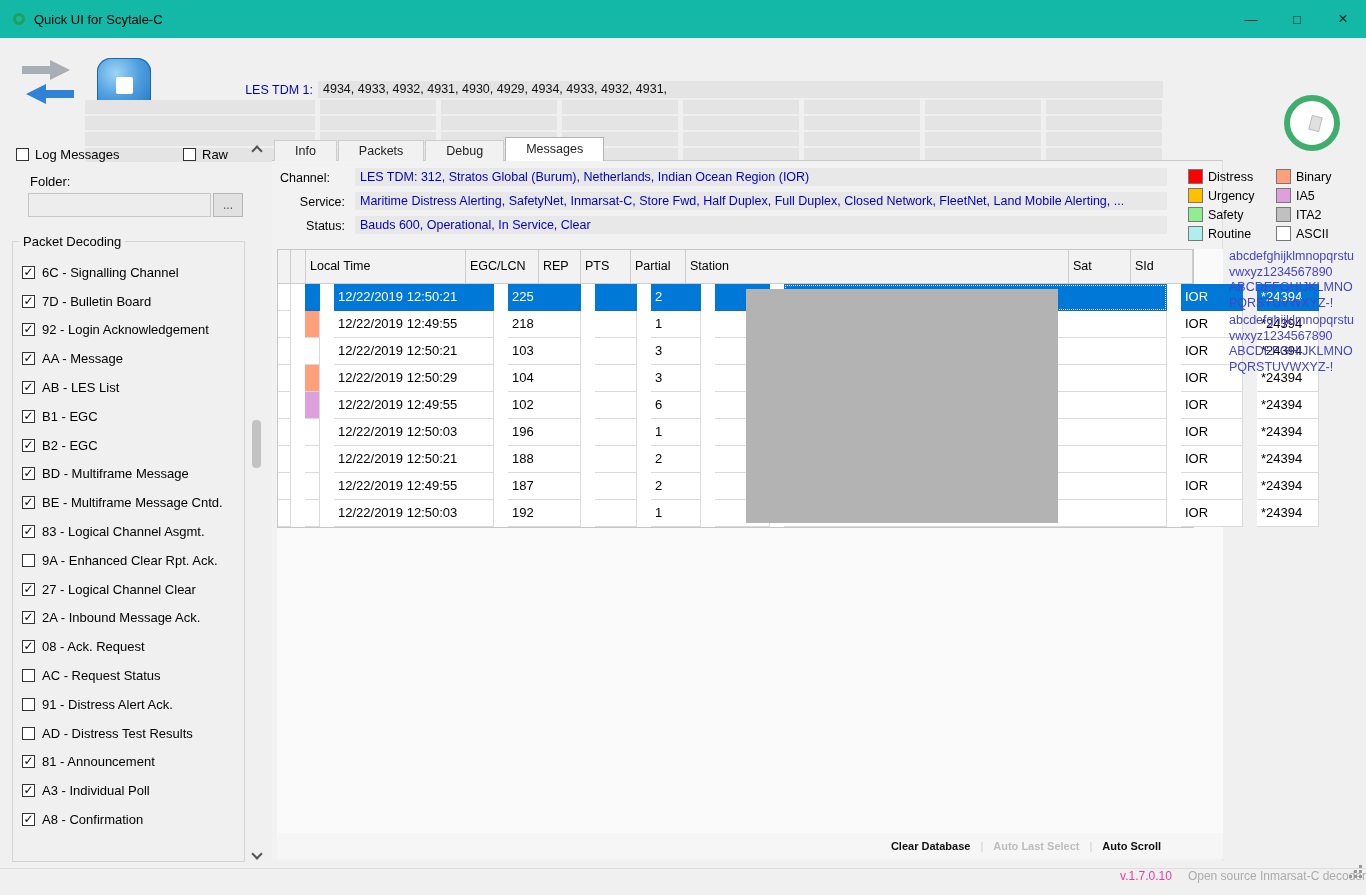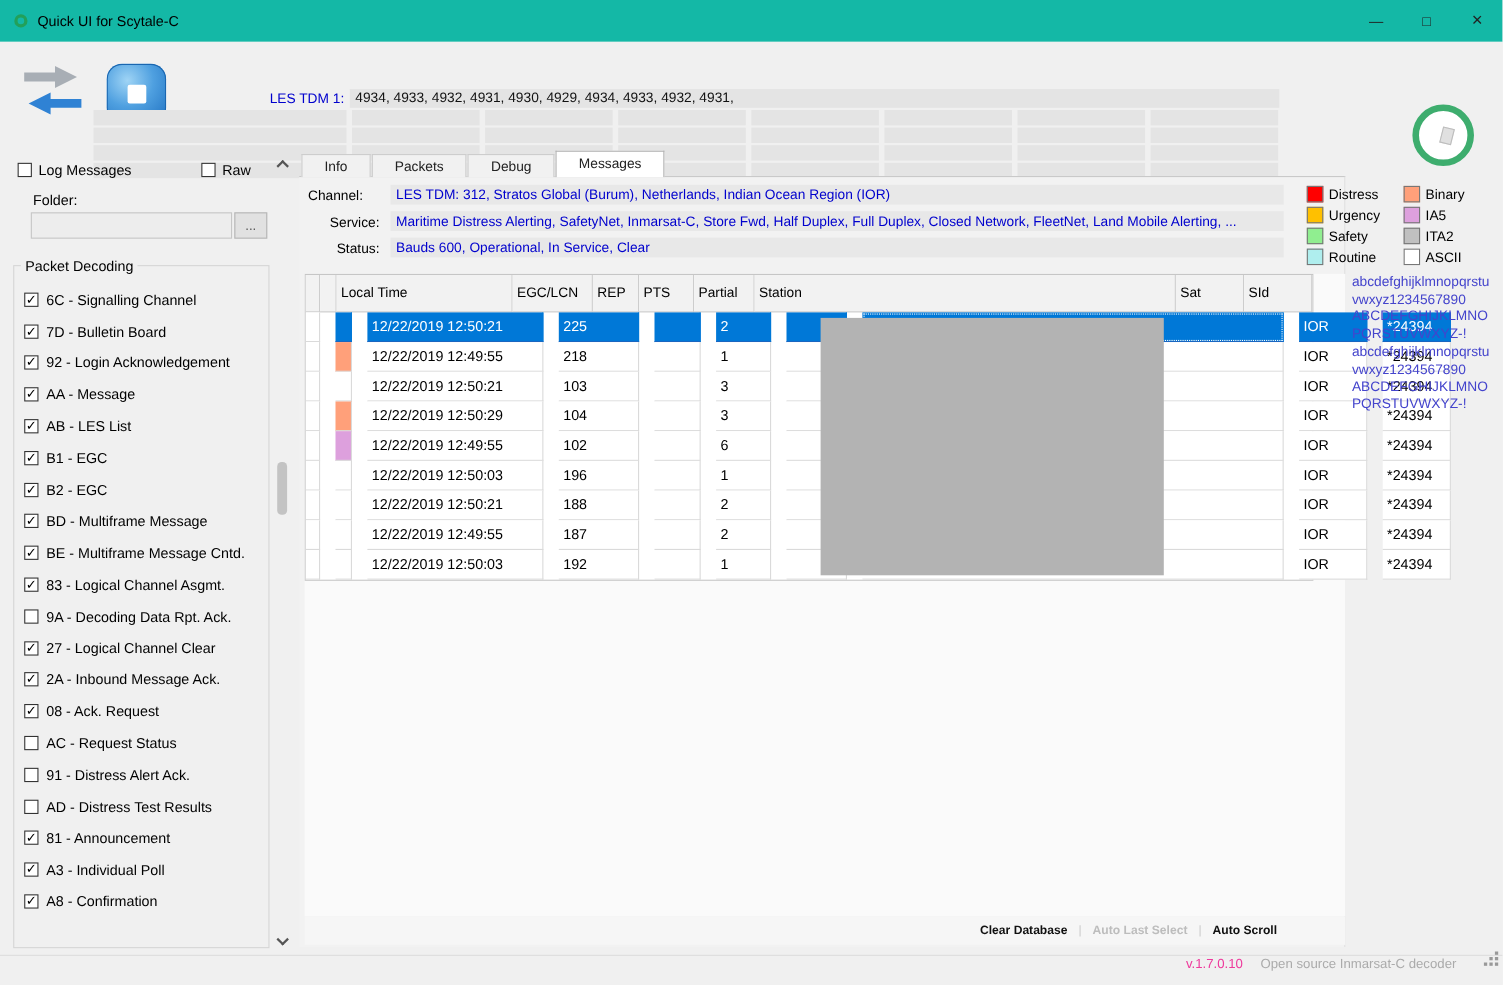--- a/index.html
+++ b/index.html
@@ -107,21 +107,21 @@
   .gf-btn.disabled { color:#bdbdbd; }
   .gf-sep { color:#cccccc; font-weight:normal; }
 
   
   #right-panel { position:absolute; left:1229px; top:249px; width:130px; }
   .text-block { font-size:12.5px; line-height:15.5px; white-space:pre-wrap; word-break:break-all; margin-bottom:2px; }
 
   
   .statusbar { position:absolute; left:0; top:868px; width:1366px; height:14px; background:#f0f0f0;
     border-top:1px solid #ddd; display:flex; align-items:center; justify-content:flex-end; gap:16px;
-    padding-right:42px; font-size:12px; }
+    font-size:12px; }
   .version { color:#ee3a9c; }
   .desc { color:#ababab; }
   .grip { position:absolute; right:4px; bottom:4px; width:3px; height:3px; background:#999;
     box-shadow:-5px 0 0 #999, -10px 0 0 #999, 0 -5px 0 #999, -5px -5px 0 #999, 0 -10px 0 #999; }
 </style>
 </head>
 <body>
 
 <div class="titlebar">
   <span class="app-icon"></span>
@@ -242,21 +242,21 @@
       <div class="cb-row">
         <div class="cb">✓</div>
         <div class="cb-label">BE - Multiframe Message Cntd.</div>
       </div>
       <div class="cb-row">
         <div class="cb">✓</div>
         <div class="cb-label">83 - Logical Channel Asgmt.</div>
       </div>
       <div class="cb-row">
         <div class="cb"></div>
-        <div class="cb-label">9A - Decoding Data Rpt. Ack.</div>
+        <div class="cb-label">9A - Enhanced Clear Rpt. Ack.</div>
       </div>
       <div class="cb-row">
         <div class="cb">✓</div>
         <div class="cb-label">27 - Logical Channel Clear</div>
       </div>
       <div class="cb-row">
         <div class="cb">✓</div>
         <div class="cb-label">2A - Inbound Message Ack.</div>
       </div>
       <div class="cb-row">

